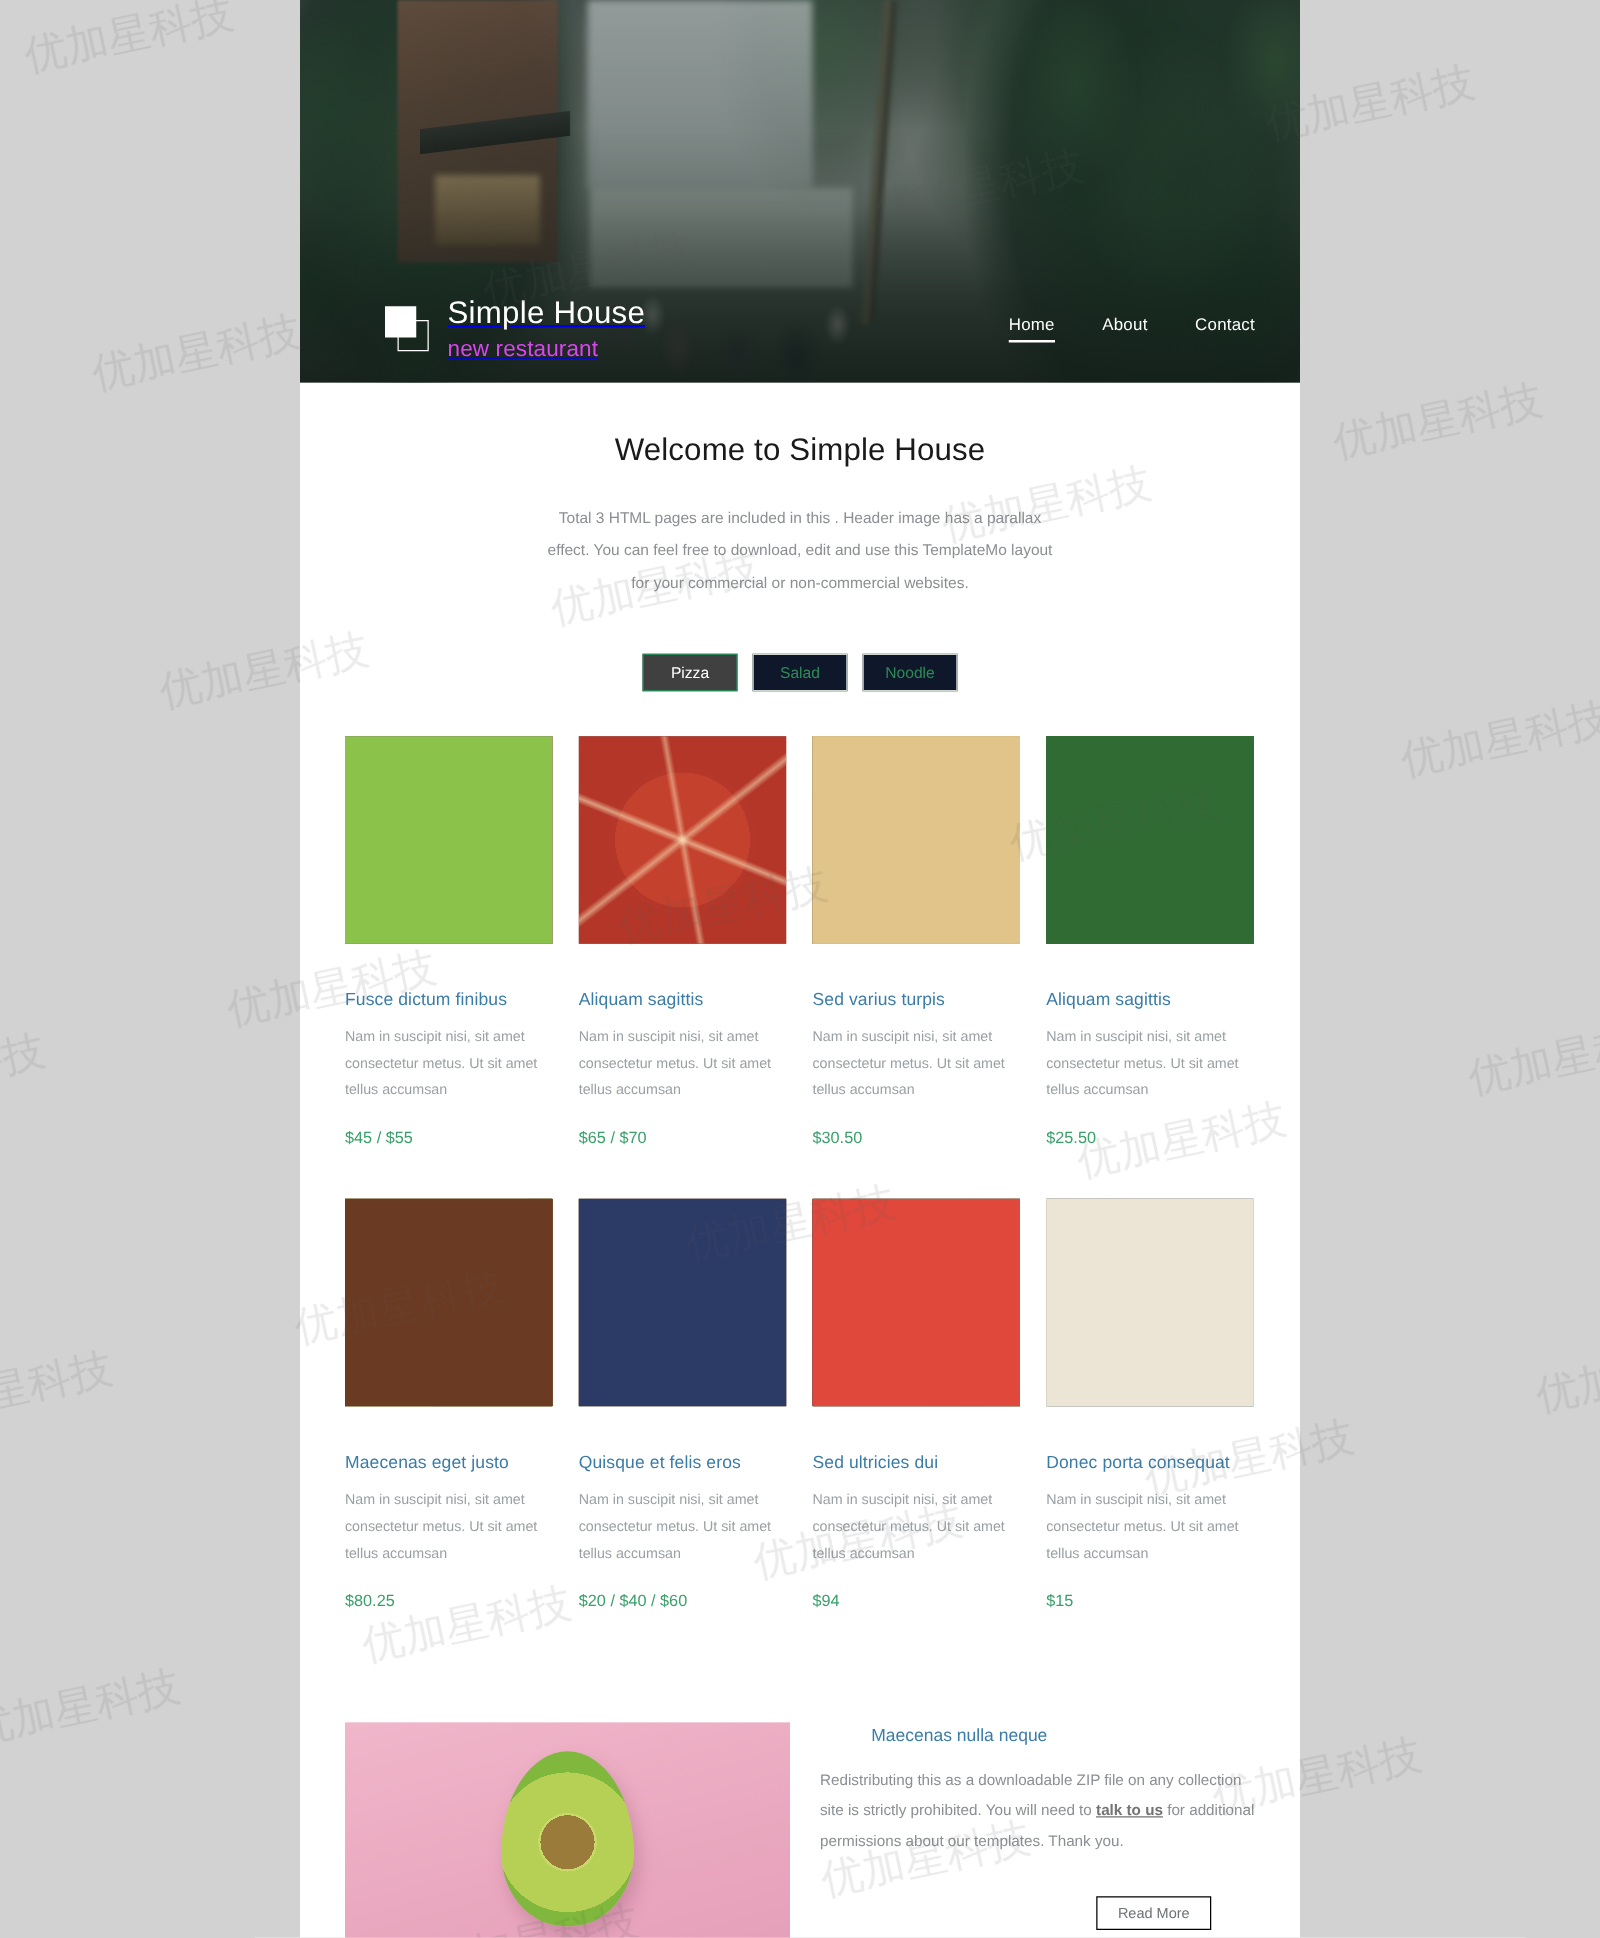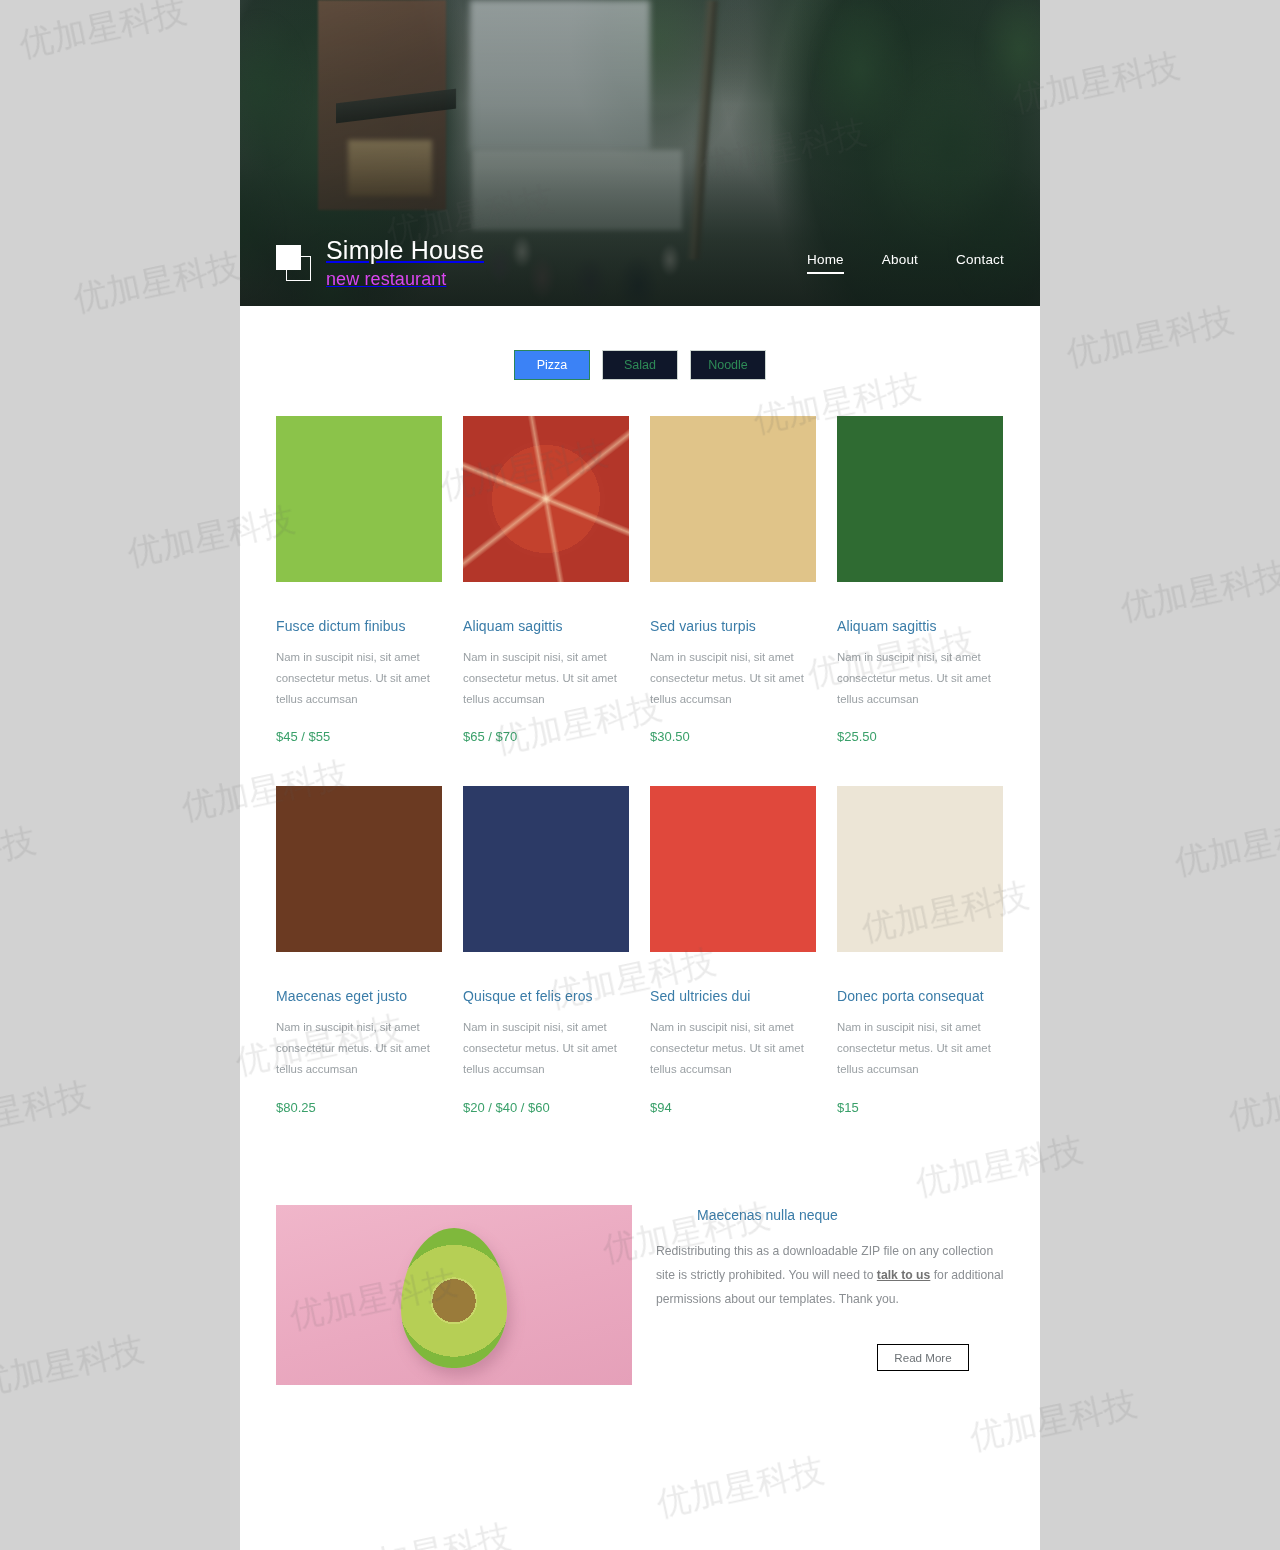--- a/index.html
+++ b/index.html
@@ -120,21 +120,21 @@
 
   .hero-bar {
     position: absolute;
     left: 0; right: 0; bottom: 18px;
     display: flex;
     align-items: center;
     justify-content: space-between;
     padding: 0 36px 0 36px;
   }
 
-  .brand { display: flex; align-items: center; gap: 14px; }
+  .brand { display: flex; align-items: center; gap: 14px; margin-left: 32px; }
   .logo-mark {
     position: relative;
     width: 36px; height: 36px;
     flex: 0 0 auto;
   }
   .logo-mark .sq-solid {
     position: absolute;
     left: 0; top: 0;
     width: 25px; height: 25px;
     background: #ffffff;
@@ -211,21 +211,21 @@
     align-items: center;
     justify-content: center;
     font-size: 12.5px;
     font-family: "Liberation Sans", sans-serif;
     background: #0f172a;
     color: #2e8b57;
     border: 1px solid #cdd6d1;
     cursor: pointer;
   }
   .filter-btn.active {
-    background: #3b82f6;
+    background: #404040;
     border-color: #2a8659;
     color: #ffffff;
   }
 
   
   .menu-grid {
     margin: 36px 36px 0 36px;
     display: grid;
     grid-template-columns: repeat(4, 1fr);
     column-gap: 20px;
@@ -607,20 +607,24 @@
       </a>
 
       <nav class="nav">
         <a class="nav-item active" href="#">Home</a>
         <a class="nav-item" href="#">About</a>
         <a class="nav-item" href="#">Contact</a>
       </nav>
     </div>
   </header>
 
+  <section class="welcome">
+    <h1>Welcome to Simple House</h1>
+    <p>Total 3 HTML pages are included in this . Header image has a parallax effect. You can feel free to download, edit and use this TemplateMo layout for your commercial or non-commercial websites.</p>
+  </section>
 
   <div class="filters">
     <button class="filter-btn active">Pizza</button>
     <button class="filter-btn">Salad</button>
     <button class="filter-btn">Noodle</button>
   </div>
 
   <section class="menu-grid">
 
     <article class="menu-item">

